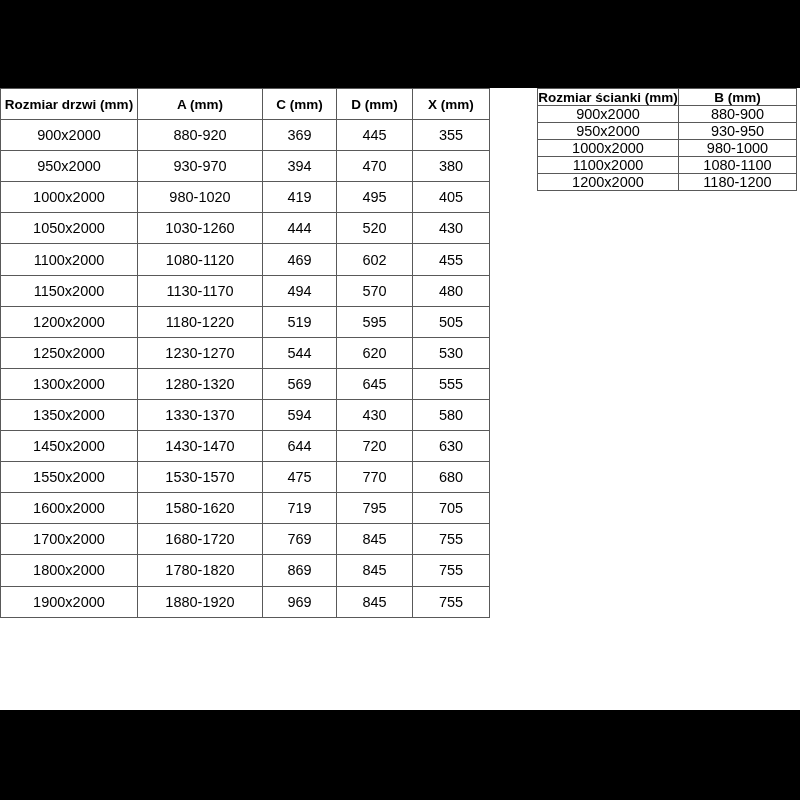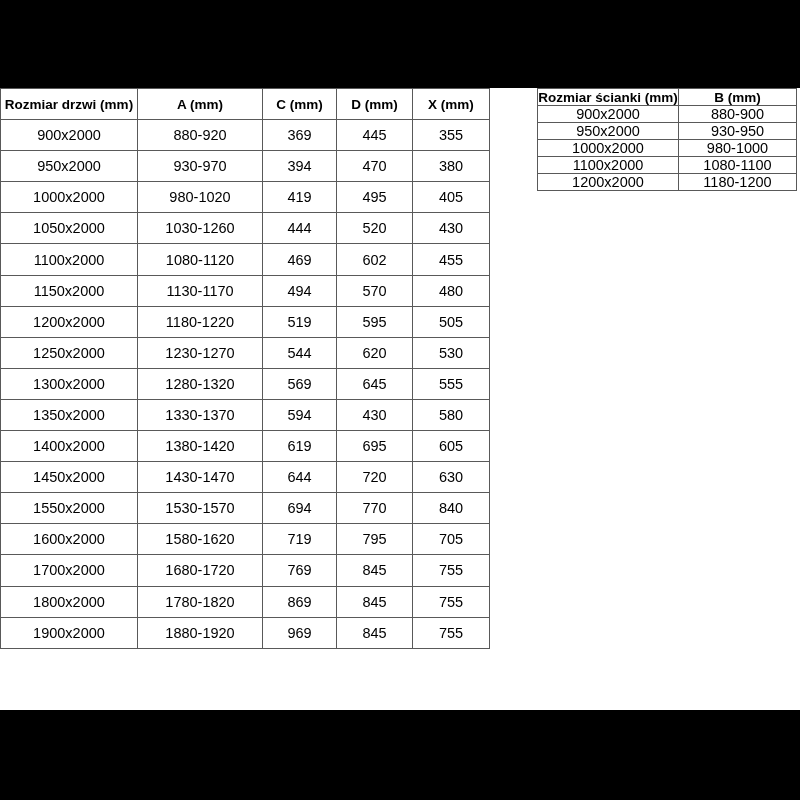--- a/index.html
+++ b/index.html
@@ -137,39 +137,32 @@
         <td>555</td>
       </tr>
       <tr>
         <td>1350x2000</td>
         <td>1330-1370</td>
         <td>594</td>
         <td>430</td>
         <td>580</td>
       </tr>
       <tr>
-        <td>1400x2000</td>
-        <td>1380-1420</td>
-        <td>619</td>
-        <td>695</td>
-        <td>605</td>
-      </tr>
-      <tr>
         <td>1450x2000</td>
         <td>1430-1470</td>
         <td>644</td>
         <td>720</td>
         <td>630</td>
       </tr>
       <tr>
         <td>1550x2000</td>
         <td>1530-1570</td>
-        <td>694</td>
+        <td>475</td>
         <td>770</td>
-        <td>840</td>
+        <td>680</td>
       </tr>
       <tr>
         <td>1600x2000</td>
         <td>1580-1620</td>
         <td>719</td>
         <td>795</td>
         <td>705</td>
       </tr>
       <tr>
         <td>1700x2000</td>

